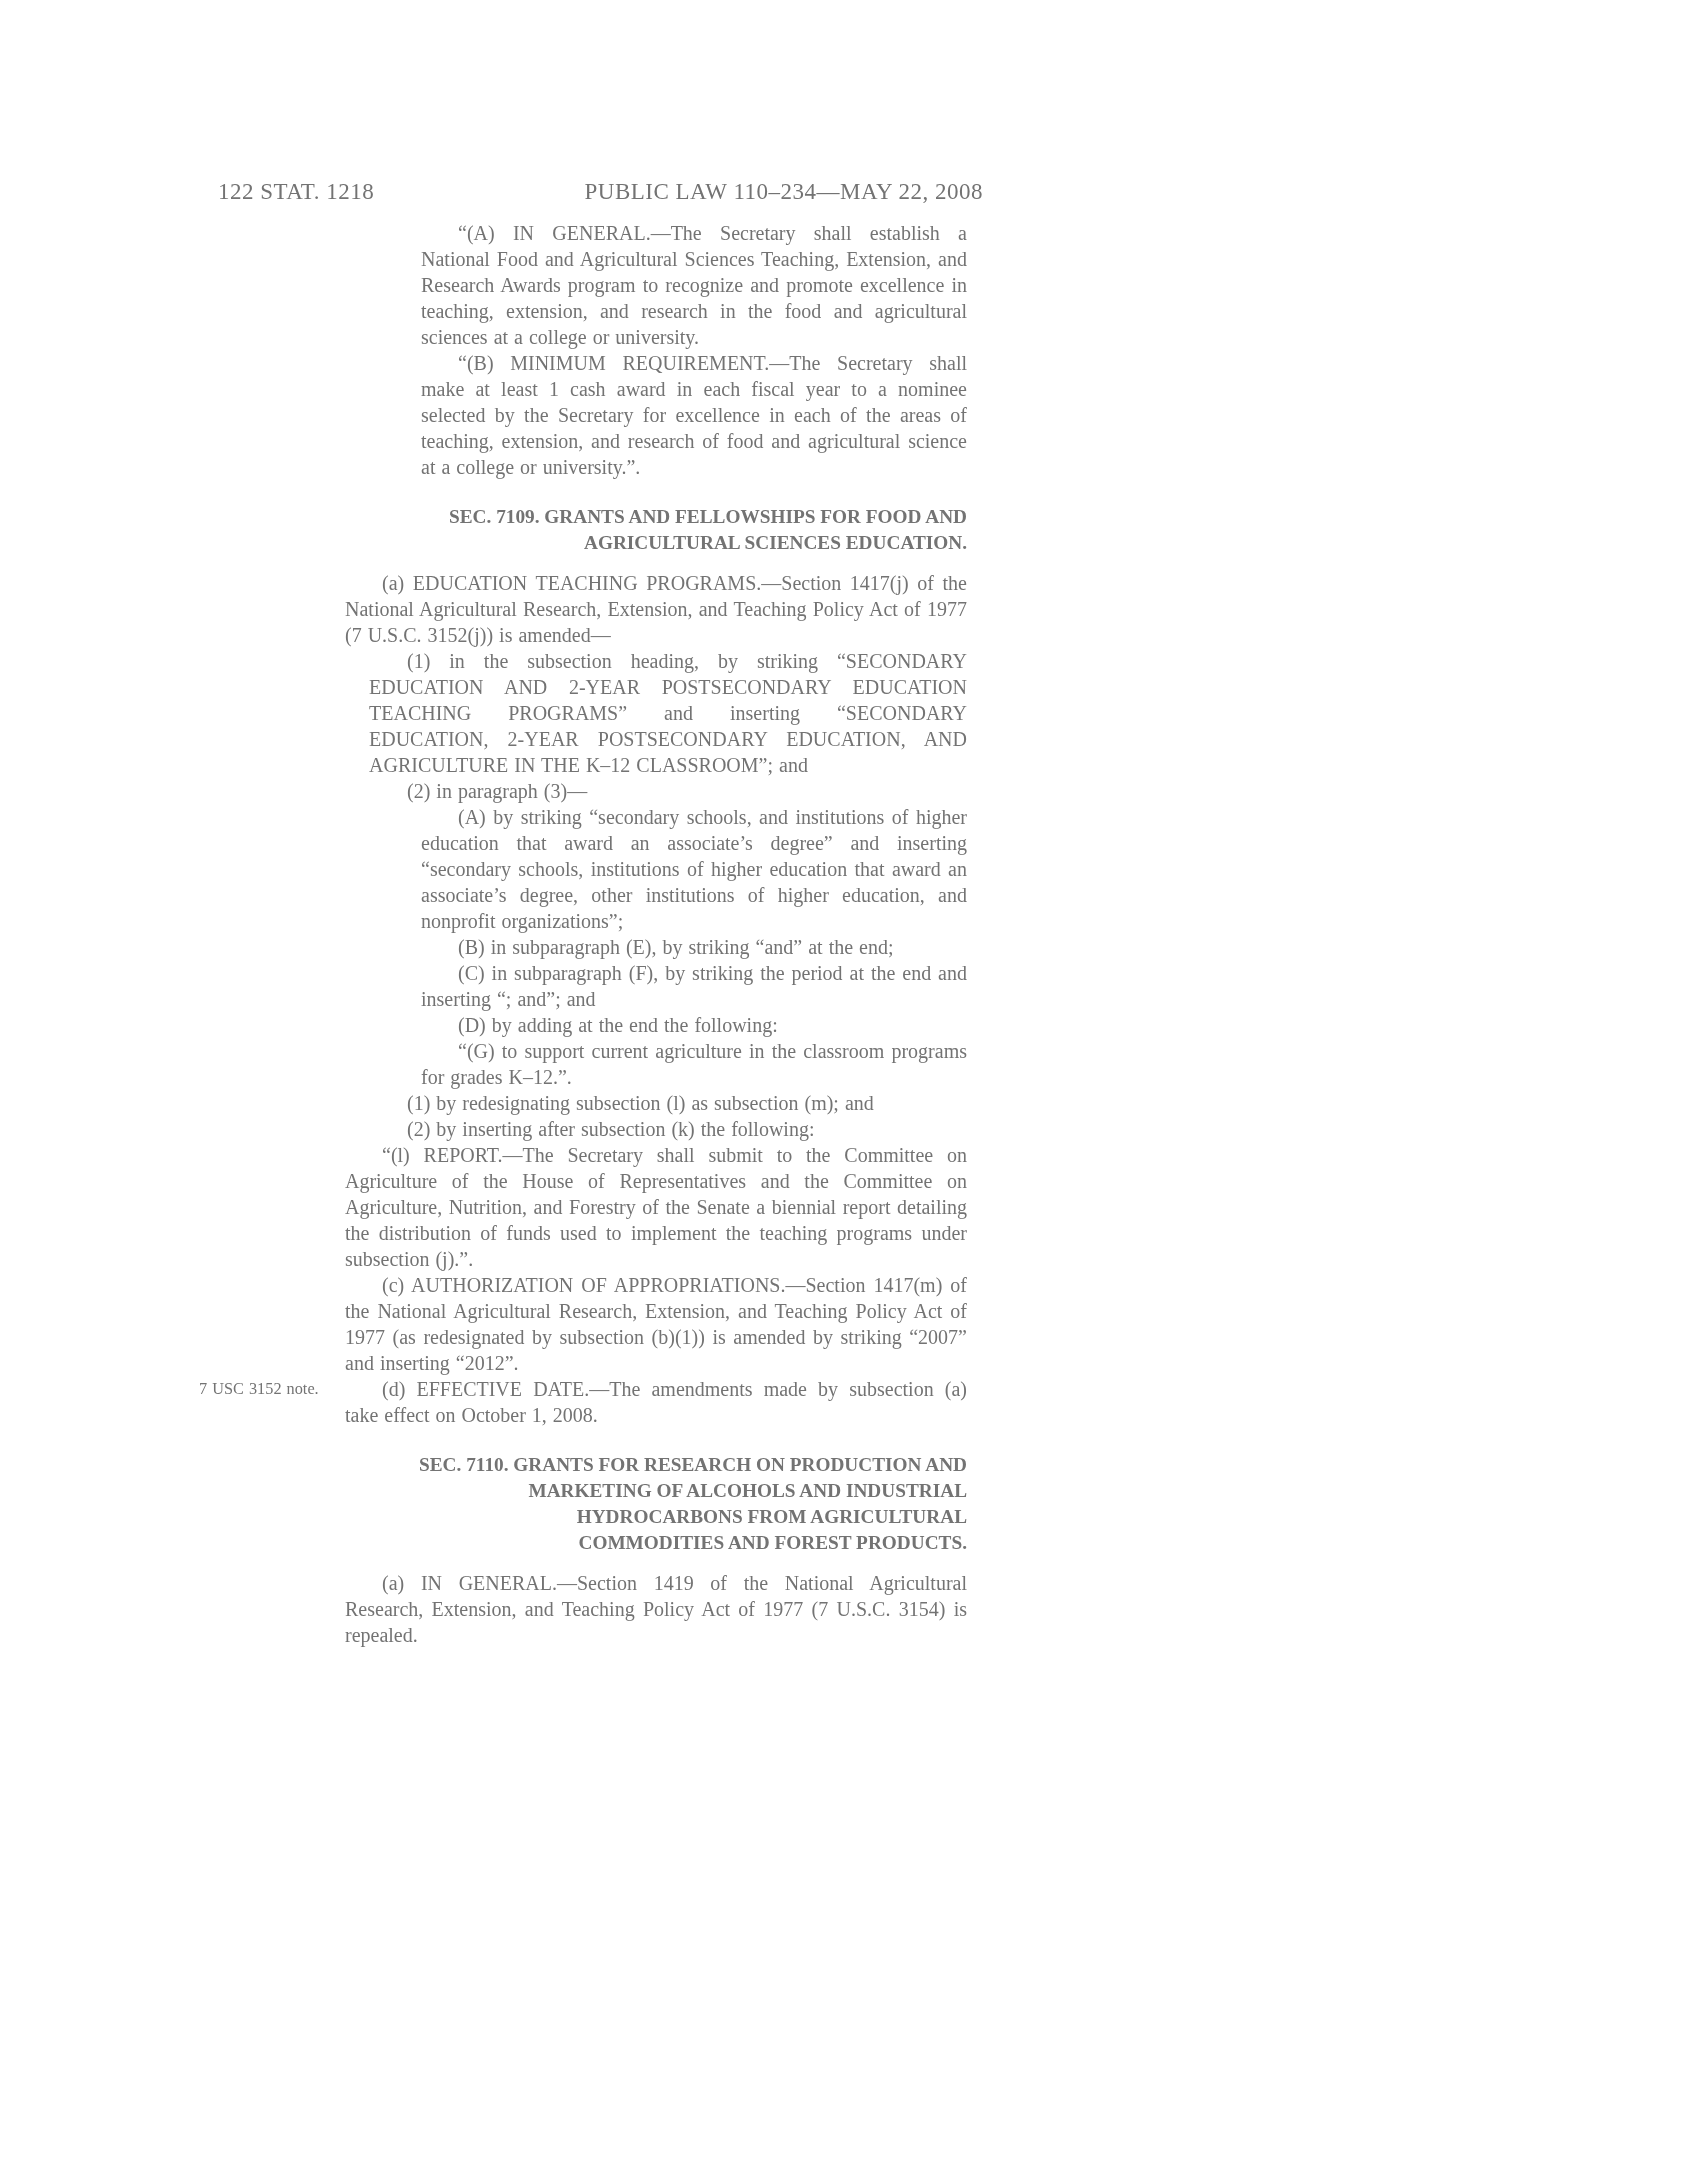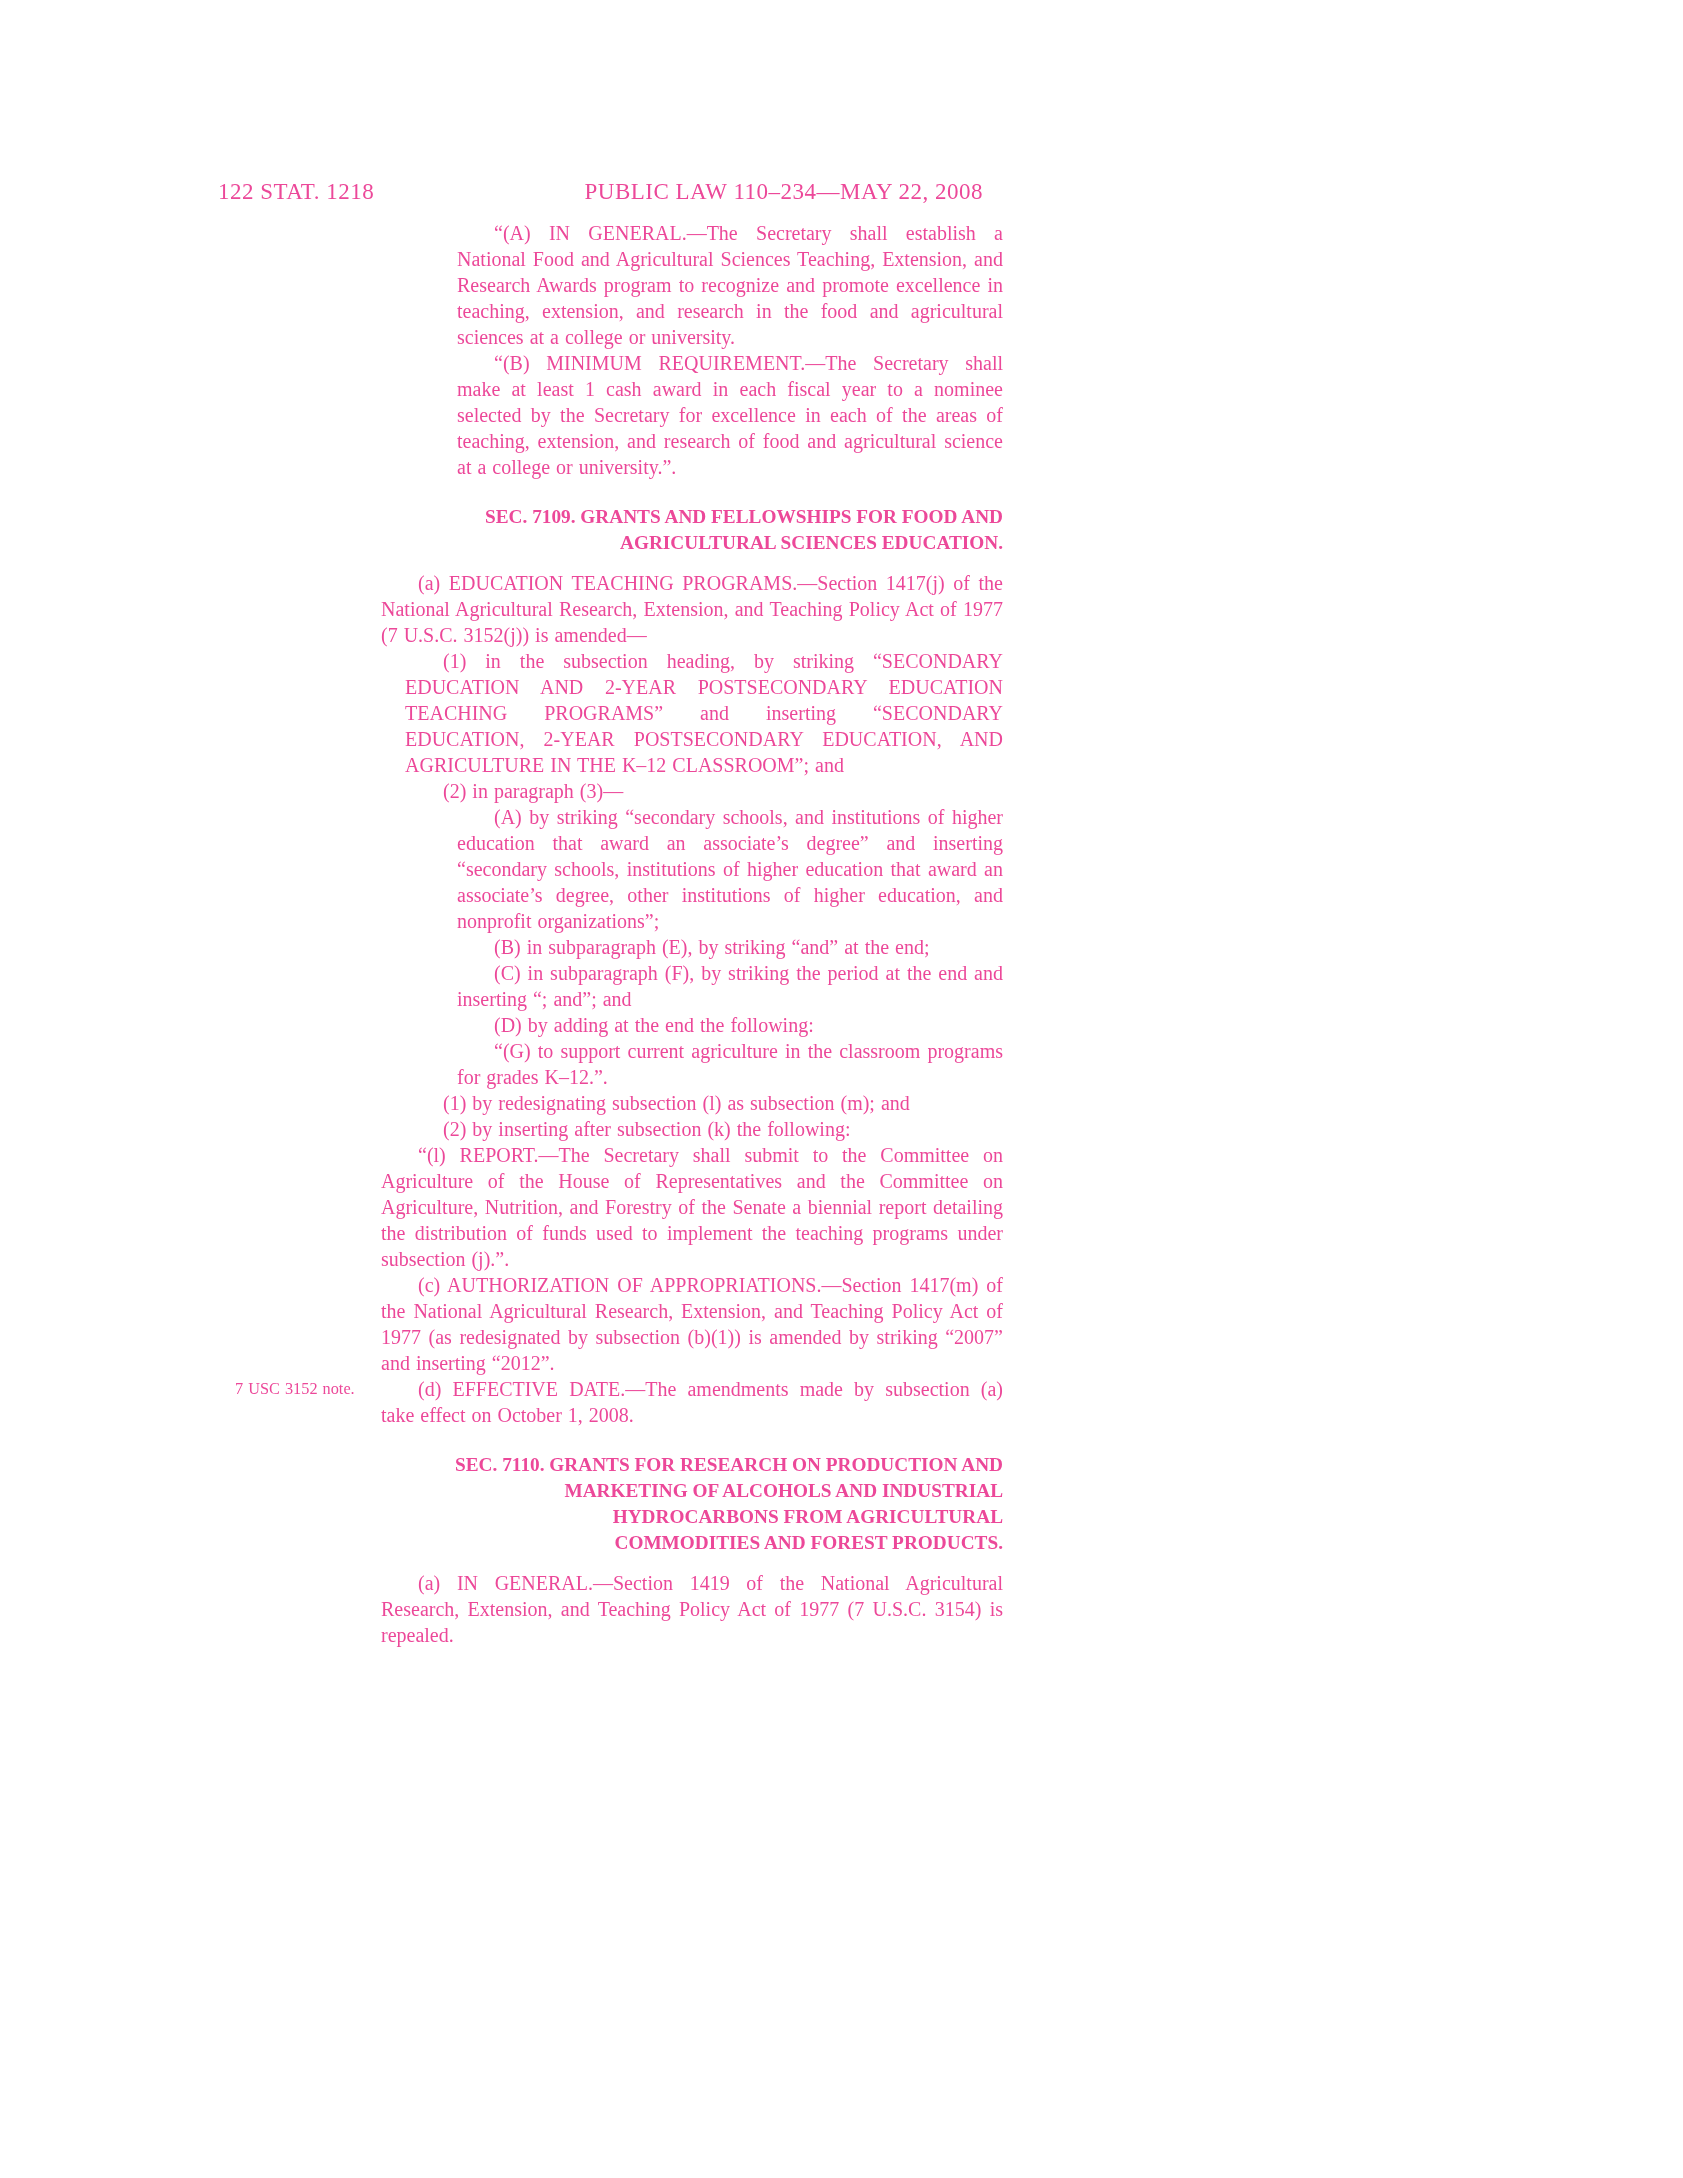--- a/index.html
+++ b/index.html
@@ -6,21 +6,21 @@
     margin: 0;
     padding: 0;
     background: #ffffff;
   }
   .page {
     position: relative;
     width: 1683px;
     height: 2178px;
     background: #ffffff;
     font-family: "Liberation Serif", "DejaVu Serif", serif;
-    color: #ec4899;
+    color: #737373;
     overflow: hidden;
   }
   .running-head {
     position: absolute;
     top: 179px;
     left: 0;
     width: 100%;
     height: 32px;
   }
   .stat-number {
@@ -36,21 +36,21 @@
     left: 361px;
     width: 622px;
     top: 0;
     text-align: right;
     font-size: 23px;
     letter-spacing: 0.5px;
     white-space: nowrap;
   }
   .statute-body {
     position: absolute;
-    left: 381px;
+    left: 345px;
     top: 220px;
     width: 622px;
   }
   .para {
     margin: 0;
     position: relative;
     font-size: 20px;
     line-height: 26px;
     text-align: justify;
     word-spacing: 1px;

